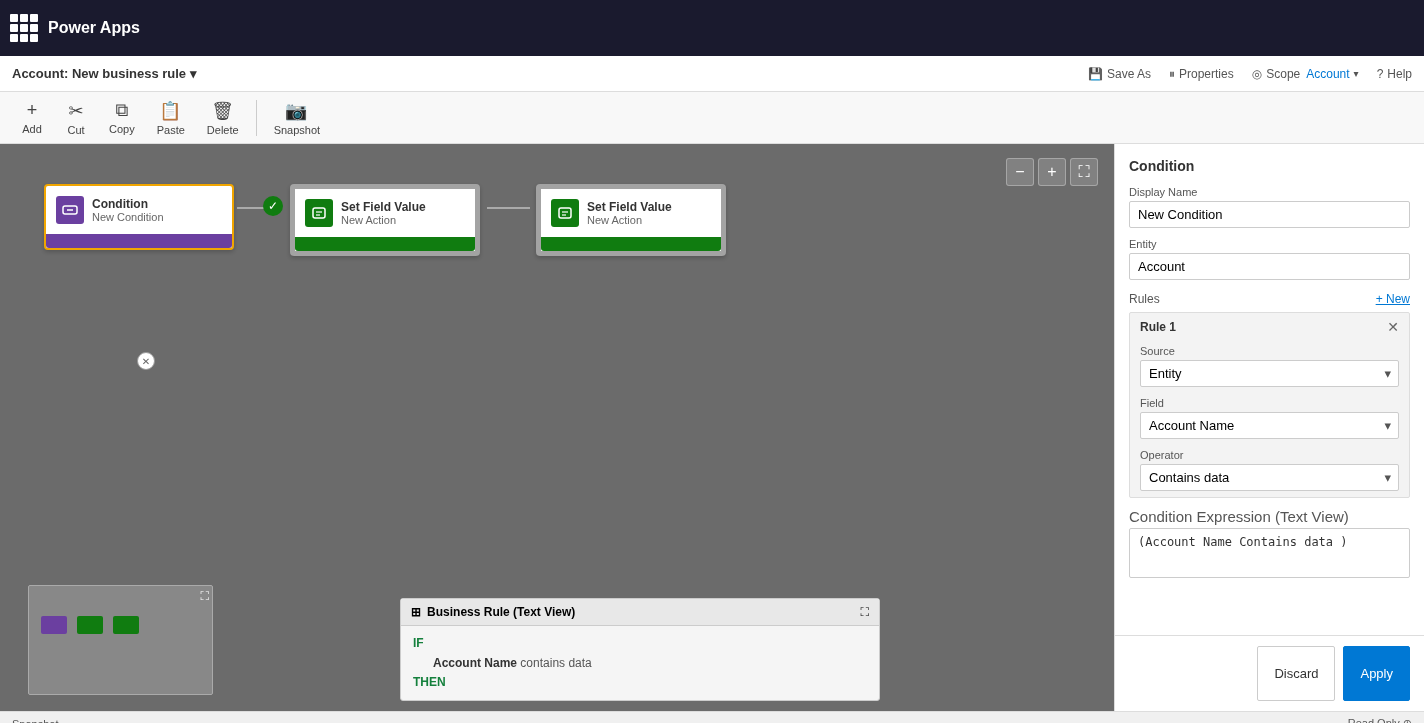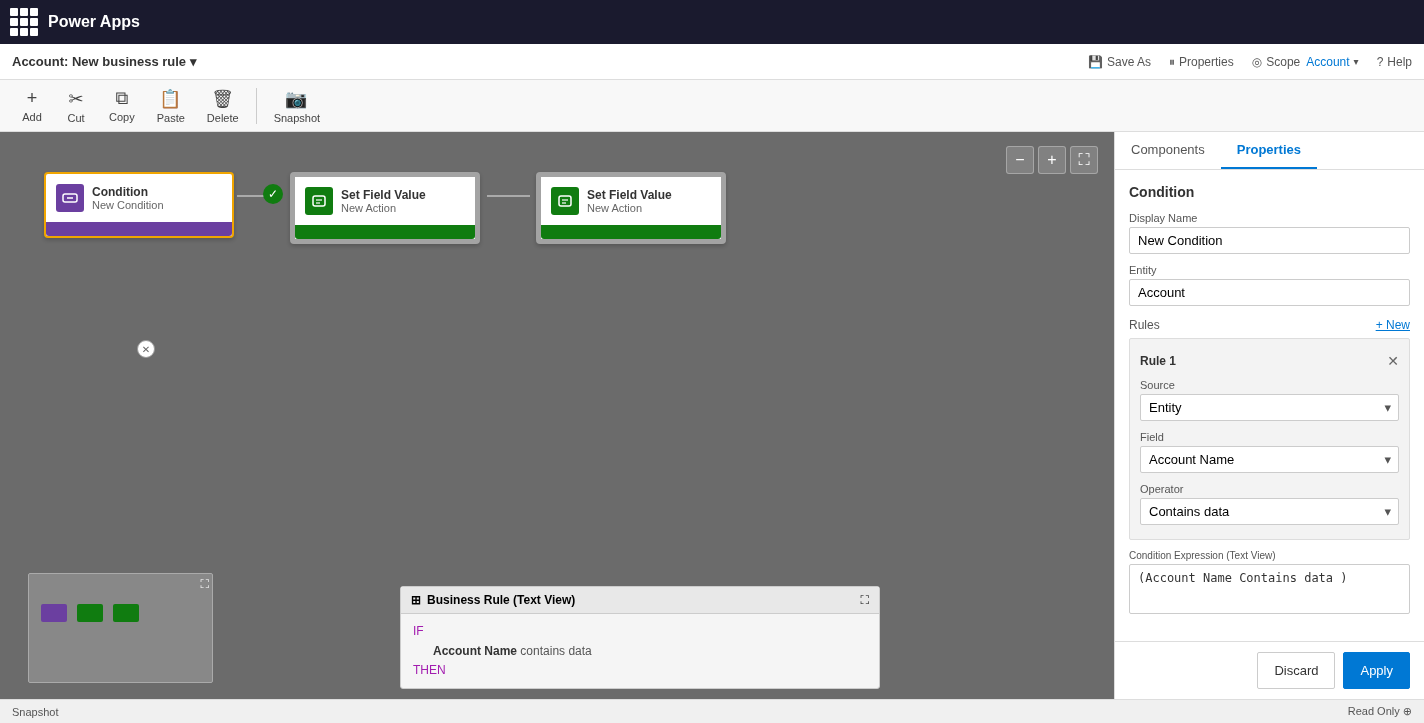--- a/index.html
+++ b/index.html
@@ -1,20 +1,20 @@
 <!DOCTYPE html>
 <html><head>
   <meta charset="utf-8">
   <style>
     * { box-sizing: border-box; margin: 0; padding: 0; }
     body { font-family: 'Segoe UI', Arial, sans-serif; font-size: 13px; background: #f3f2f1; overflow: hidden; width: 1424px; height: 723px; }
 
     
     #topbar {
-      height: 44px;
+      height: 56px;
       background: #1a1a2e;
       display: flex;
       align-items: center;
       padding: 0 10px;
       gap: 10px;
     }
     #apps-icon {
       width: 28px; height: 28px;
       display: grid; grid-template-columns: repeat(3,8px); grid-template-rows: repeat(3,8px); gap: 2px;
       cursor: pointer;
@@ -161,21 +161,21 @@
       font-size: 12px;
     }
     #biz-rule-header {
       display: flex; align-items: center; justify-content: space-between;
       padding: 6px 10px;
       background: #e8e8e8;
       border-bottom: 1px solid #ccc;
     }
     #biz-rule-header .title { display: flex; align-items: center; gap: 6px; font-weight: 600; font-size: 12px; }
     #biz-rule-body { padding: 8px 12px; line-height: 1.6; }
-    .biz-keyword { color: #a21caf; font-weight: 400; }
+    .biz-keyword { color: #15803d; font-weight: 700; }
     .biz-highlight { color: #333; font-weight: 600; }
     .biz-indent { margin-left: 20px; color: #555; }
 
     
     #right-panel {
       width: 310px;
       background: #fff;
       border-left: 1px solid #ddd;
       display: flex; flex-direction: column;
     }
@@ -226,49 +226,49 @@
       margin-top: 12px; margin-bottom: 6px;
     }
     .rules-label { font-size: 12px; color: #555; }
     .new-link { color: #0078d4; font-size: 12px; cursor: pointer; text-decoration: underline; }
 
     
     .rule-item {
       background: #f3f3f3;
       border: 1px solid #ddd;
       border-radius: 2px;
-      padding: 14px 10px;
+      padding: 6px 10px;
       margin-bottom: 6px;
     }
     .rule-header-row { display: flex; justify-content: space-between; align-items: center; margin-bottom: 6px; }
     .rule-name { font-size: 12px; font-weight: 600; color: #333; }
     .rule-close { cursor: pointer; color: #666; font-size: 14px; }
 
     
-    .cond-expr-label { font-size: 10px; color: #555; margin-top: 10px; margin-bottom: 3px; }
+    .cond-expr-label { font-size: 15px; color: #555; margin-top: 10px; margin-bottom: 3px; }
     .cond-expr-box {
       width: 100%;
       min-height: 50px;
       padding: 6px 8px;
       border: 1px solid #ccc;
       border-radius: 2px;
       font-size: 12px;
       color: #333;
       background: #fff;
       resize: none;
     }
 
     
     #panel-footer {
       padding: 10px 14px;
       border-top: 1px solid #ddd;
       display: flex; justify-content: flex-end; gap: 8px;
     }
     .footer-btn {
-      padding: 10px 16px;
+      padding: 19px 16px;
       border-radius: 2px;
       font-size: 13px;
       cursor: pointer;
     }
     .btn-primary {
       background: #0078d4; color: #fff; border: 1px solid #0078d4;
     }
     .btn-secondary {
       background: #fff; color: #333; border: 1px solid #ccc;
     }
@@ -459,24 +459,20 @@
         </span>
         <br>
         <span class="biz-keyword">THEN</span>
         <br>
       </div>
     </div>
 
   </div>
 
   <div id="right-panel">
-    <div id="panel-tabs">
-      <div class="panel-tab">Components</div>
-      <div class="panel-tab active">Properties</div>
-    </div>
 
     <div id="panel-content">
       <div class="panel-section-title">Condition</div>
 
       <div class="field-label">Display Name</div>
       <input class="field-input" type="text" value="New Condition" style="">
 
       <div class="field-label">Entity</div>
       <input class="field-input" type="text" value="Account" style="">
 

